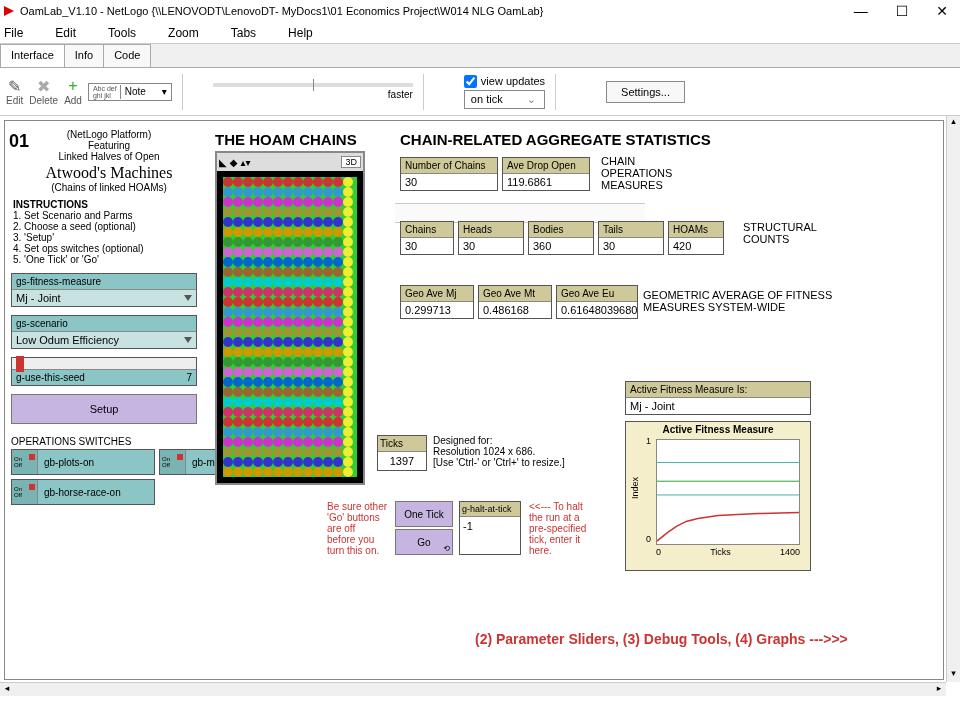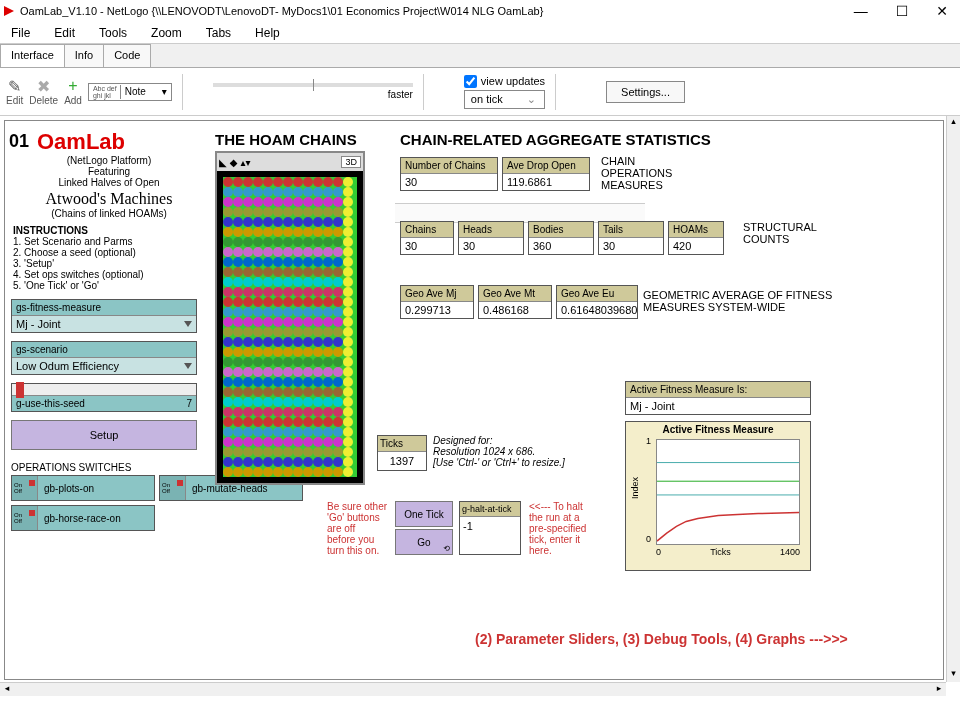--- a/index.html
+++ b/index.html
@@ -2,21 +2,21 @@
 <html><head>
 <meta charset="utf-8">
 <style>
 * { box-sizing: border-box; margin: 0; padding: 0; font-family: Arial, sans-serif; }
 body { background: #fff; width: 960px; height: 720px; overflow: hidden; position: relative; font-size: 11px; }
 .titlebar { height: 22px; display: flex; align-items: center; padding: 0 4px; background: #fff; }
 .titlebar .logo { width: 0; height: 0; border-left: 10px solid #d00; border-top: 5px solid transparent; border-bottom: 5px solid transparent; margin-right: 6px; }
 .titlebar .title { color: #000; font-size: 11px; flex: 1; }
 .window-controls { display: flex; gap: 28px; align-items: center; padding-right: 8px; }
 .window-controls span { font-size: 14px; }
-.menubar { height: 22px; display: flex; align-items: center; padding: 0 11px; gap: 24px; border-bottom: 1px solid #ccc; background: #fff; text-align: center; }
+.menubar { height: 22px; display: flex; align-items: center; padding: 0 4px; gap: 32px; border-bottom: 1px solid #ccc; background: #fff; text-align: center; }
 .menubar span { font-size: 12px; }
 .tabbar { height: 24px; display: flex; border-bottom: 1px solid #aaa; background: #f0f0f0; }
 .tabbar .tab { padding: 4px 10px; border: 1px solid #aaa; border-bottom: none; background: #f8f8f8; margin-right: -1px; font-size: 11px; }
 .tabbar .tab.active { background: #fff; }
 .toolbar { height: 48px; display: flex; align-items: center; padding: 2px 6px; border-bottom: 1px solid #ccc; gap: 6px; background: #fff; }
 .tb-item { display: flex; flex-direction: column; align-items: center; font-size: 10px; color: #555; }
 .tb-item .icon { font-size: 16px; height: 18px; }
 .tb-sep { width: 1px; height: 36px; background: #ccc; margin: 0 4px; }
 .tb-select { border: 1px solid #888; padding: 1px 4px; font-size: 10px; background: #fff; display: flex; align-items: center; gap: 4px; }
 .tb-select .mini { font-size: 7px; color: #555; border-right: 1px solid #888; padding-right: 3px; }
@@ -71,21 +71,21 @@
 .world-frame .wf-top .tools span { font-size: 10px; }
 .world-frame .wf-top .btn3d { border: 1px solid #888; background: #fff; padding: 0 3px; font-size: 9px; }
 .world-frame .world { background: #3c3; height: 300px; margin: 6px; position: relative; overflow: hidden; }
 .world-row { display: flex; height: 10px; }
 .world-row .cell { width: 10px; height: 10px; border-radius: 50%; margin: 0; }
 
 
 .ticks-box { position: absolute; left: 372px; top: 314px; width: 50px; border: 1px solid #555; }
 .ticks-box .lbl { background: #cfc99a; padding: 2px; font-size: 10px; }
 .ticks-box .val { background: #fff; padding: 3px 3px; font-size: 11px; text-align: center; border-top: 1px solid #888; }
-.designed { position: absolute; left: 428px; top: 314px; font-size: 10px; font-style: italic; }
+.designed { position: absolute; left: 428px; top: 314px; font-size: 10px; }
 
 
 .strip { position: absolute; left: 390px; top: 82px; height: 20px; width: 250px; border-top:1px solid #ccc; border-bottom:1px solid #ccc; background:#fafafa; }
 
 
 .stats-h { position: absolute; left: 395px; top: 10px; font-size: 15px; font-weight: bold; }
 .stat-group { position: absolute; display: flex; gap: 4px; }
 .monitor { border: 1px solid #555; }
 .monitor .m-lbl { background: #cfc99a; padding: 2px 4px; font-size: 10px; }
 .monitor .m-val { background: #fff; padding: 2px 4px; font-size: 11px; border-top: 1px solid #888; }
@@ -189,21 +189,20 @@
   </div>
   <div class="tb-sep"></div>
   <div class="settings-btn">Settings...</div>
 </div>
 
 <div class="workspace">
   <div class="inner">
 
     <div class="left-col">
       <div class="big-num">01</div>
-      <div class="big-title">OamLab</div>
       <div class="centered">(NetLogo Platform)</div>
       <div class="centered">Featuring</div>
       <div class="centered">Linked Halves of Open</div>
       <div class="atwood">Atwood's Machines</div>
       <div class="centered">(Chains of linked HOAMs)</div>
       <div class="instr-h">INSTRUCTIONS</div>
       <div class="instr">1. Set Scenario and Parms</div>
       <div class="instr">2. Choose a seed (optional)</div>
       <div class="instr">3. 'Setup'</div>
       <div class="instr">4. Set ops switches (optional)</div>

